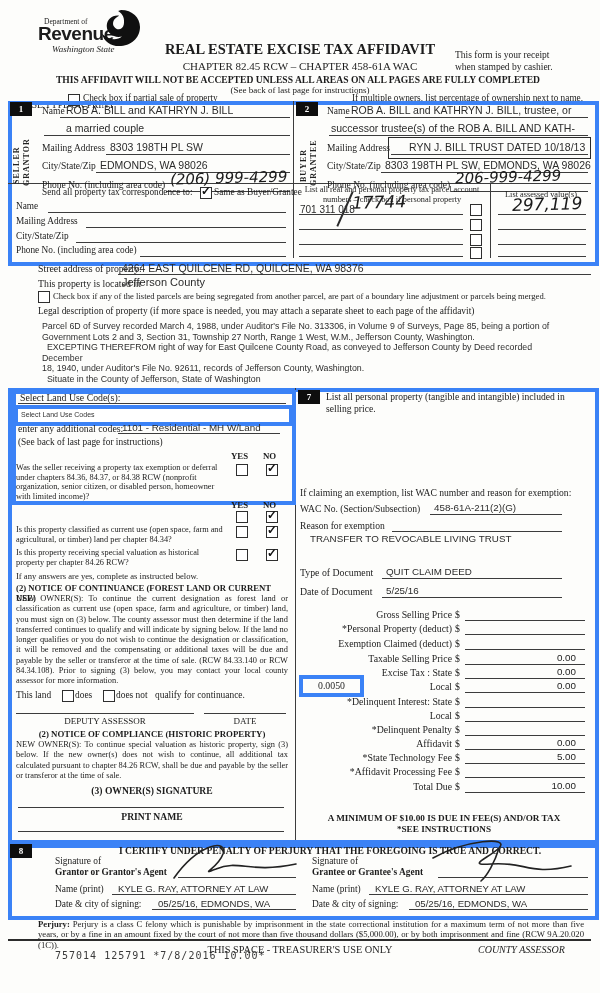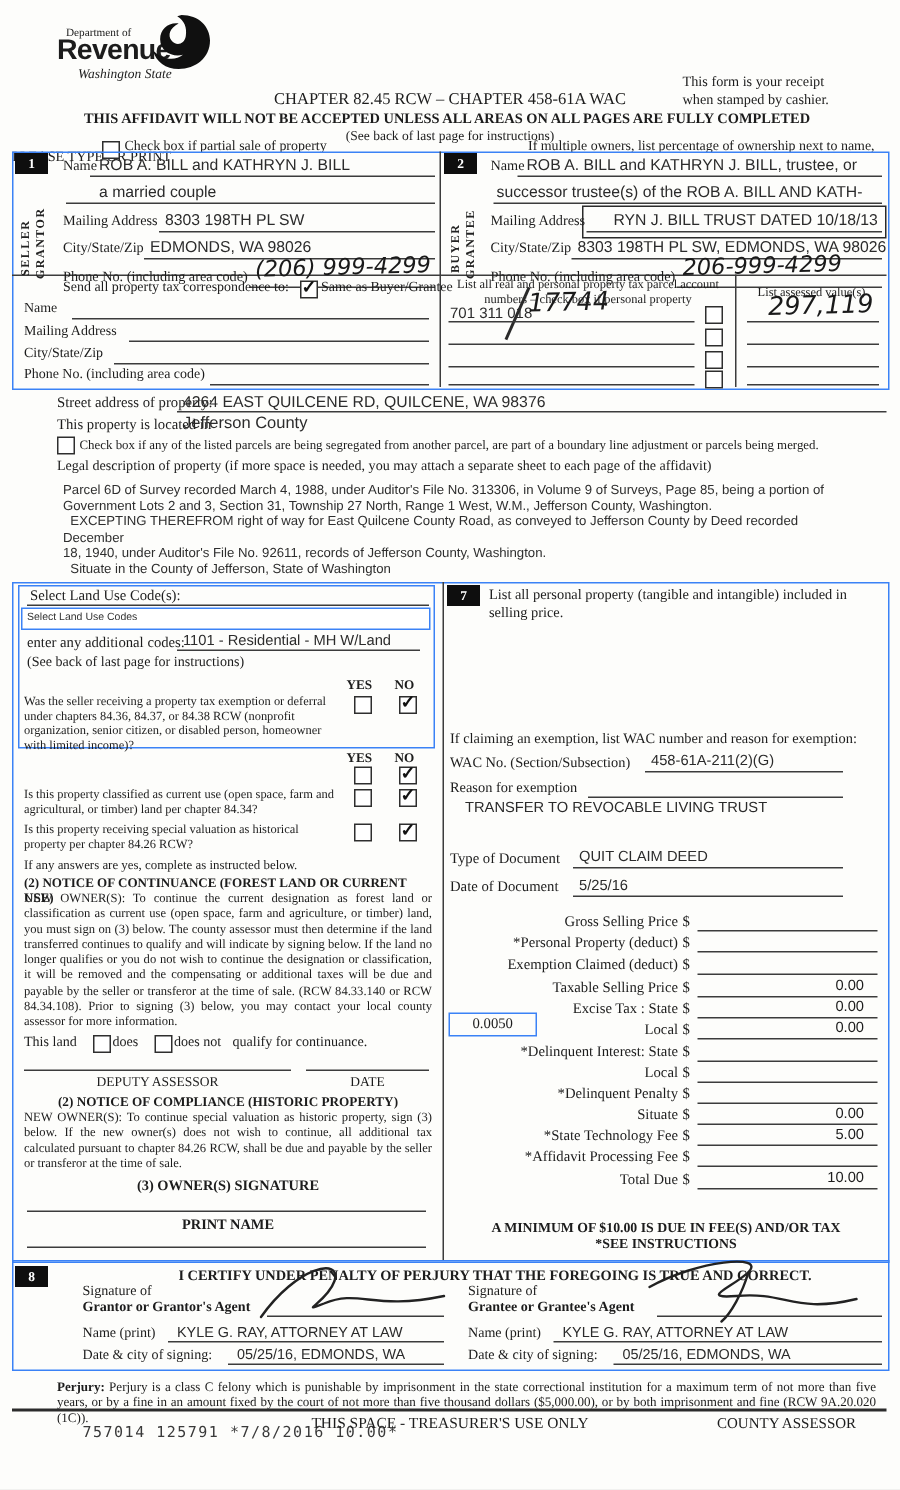--- a/index.html
+++ b/index.html
@@ -8,21 +8,21 @@
   .abs{position:absolute;}
   .serif{font-family:"Liberation Serif",serif;}
   .sans{font-family:"Liberation Sans",sans-serif;}
   .mono{font-family:"DejaVu Sans Mono",monospace;}
   .b{font-weight:bold;}
   .i{font-style:italic;}
   .ctr{text-align:center;}
   .nw{white-space:nowrap;}
   .line{position:absolute;height:0;border-bottom:1px solid #3c3c3c;}
   .vline{position:absolute;width:0;border-left:1px solid #3c3c3c;}
-  .box{position:absolute;border:1px solid #3b82f6;}
+  .box{position:absolute;border:4px solid #3b82f6;}
   .cb{position:absolute;width:10px;height:10px;border:1.3px solid #2e2e2e;background:#fff;}
   .cb.checked::after{content:"\2713";position:absolute;left:0px;top:-4px;font-size:12px;font-weight:bold;color:#111;}
   .chip{position:absolute;width:22px;height:14px;background:#0e0e0e;color:#fff;
         font:bold 9px "Liberation Serif",serif;display:flex;align-items:center;justify-content:center;}
   .vtext{writing-mode:vertical-rl;transform:rotate(180deg);font:bold 8px "Liberation Serif",serif;letter-spacing:1px;color:#222;}
   .typed{font-family:"Liberation Sans",sans-serif;color:#2b2b2b;}
   .hw{font-family:"DejaVu Sans",sans-serif;font-style:italic;color:#1a1a1a;transform:rotate(-1.5deg);}
   .q{font-size:8.3px;line-height:9.6px;width:212px;}
   .para{font-size:8.4px;line-height:10.3px;text-align:justify;width:272px;}
   .mrow{position:absolute;left:300px;width:288px;height:14px;font-size:9.8px;}
@@ -37,20 +37,21 @@
 
 <div class="page">
 
   <div class="abs serif" style="left:44px;top:17px;font-size:7.5px;">Department of</div>
   <div class="abs sans b" style="left:38px;top:23px;font-size:19px;letter-spacing:-0.5px;">Revenue</div>
   <div class="abs serif i" style="left:52px;top:44px;font-size:9px;">Washington State</div>
   <svg class="abs" style="left:100px;top:9px;" width="42" height="38" viewBox="0 0 44 40">
     <path d="M22,1 C34,1 42,9 42,19 C42,31 32,39 20,39 C11,39 4,34 2,26 C8,32 17,34 23,29 C15,31 7,26 7,18 C7,11 13,6 20,7 C14,10 12,15 15,19 C18,23 24,22 25,16 C26,10 24,5 19,2 Z" fill="#101010"></path>
   </svg>
 
+  <div class="abs serif b ctr" style="left:130px;top:41px;width:340px;font-size:14.5px;">REAL ESTATE EXCISE TAX AFFIDAVIT</div>
   <div class="abs serif ctr" style="left:130px;top:60px;width:340px;font-size:11px;">CHAPTER 82.45 RCW – CHAPTER 458-61A WAC</div>
   <div class="abs serif" style="left:455px;top:50px;font-size:9.5px;">This form is your receipt</div>
   <div class="abs serif" style="left:455px;top:62px;font-size:9.5px;">when stamped by cashier.</div>
   <div class="abs serif" style="left:8px;top:62px;font-size:9.5px;margin-top:38px;">PLEASE TYPE OR PRINT</div>
   <div class="abs serif b ctr" style="left:0;top:74px;width:596px;font-size:9.6px;">THIS AFFIDAVIT WILL NOT BE ACCEPTED UNLESS ALL AREAS ON ALL PAGES ARE FULLY COMPLETED</div>
   <div class="abs serif ctr" style="left:0;top:85px;width:600px;font-size:9px;">(See back of last page for instructions)</div>
   <span class="cb" style="left:68px;top:94px;"></span>
   <div class="abs serif" style="left:83px;top:93px;font-size:9.3px;">Check box if partial sale of property</div>
   <div class="abs serif" style="left:352px;top:93px;font-size:9.3px;">If multiple owners, list percentage of ownership next to name,</div>
 
@@ -264,21 +265,21 @@
       <span class="mline"></span>
       <span class="mvalue"></span>
     </div>
   <div class="mrow" style="top:724px;">
       <span class="mlabel serif">*Delinquent Penalty</span>
       <span class="mdollar serif">$</span>
       <span class="mline"></span>
       <span class="mvalue"></span>
     </div>
   <div class="mrow" style="top:738px;">
-      <span class="mlabel serif">Situate</span>
+      <span class="mlabel serif">Affidavit</span>
       <span class="mdollar serif">$</span>
       <span class="mline"></span>
       <span class="mvalue">0.00</span>
     </div>
   <div class="mrow" style="top:752px;">
       <span class="mlabel serif">*State Technology Fee</span>
       <span class="mdollar serif">$</span>
       <span class="mline"></span>
       <span class="mvalue">5.00</span>
     </div>
@@ -327,15 +328,15 @@
   <div class="abs serif" style="left:312px;top:899px;font-size:9.4px;">Date &amp; city of signing:</div>
   <div class="abs typed nw" style="left:415px;top:898px;font-size:9.6px;">05/25/16, EDMONDS, WA</div>
   <div class="line" style="left:409px;top:909px;width:179px;"></div>
 
   <div class="abs serif" style="left:38px;top:919px;width:546px;font-size:8.7px;line-height:10.4px;text-align:justify;">
     <span class="b">Perjury:</span><span> Perjury is a class C felony which is punishable by imprisonment in the state correctional institution for a maximum term of not more than five years, or by a fine in an amount fixed by the court of not more than five thousand dollars ($5,000.00), or by both imprisonment and fine (RCW 9A.20.020 (1C)).</span>
   </div>
   <div class="abs" style="left:8px;top:939px;width:583px;height:2px;background:#2c2c2c;"></div>
   <div class="abs mono nw" style="left:55px;top:950px;font-size:10px;letter-spacing:1px;color:#3a3a3a;">757014 125791 *7/8/2016 10.00*</div>
   <div class="abs serif ctr" style="left:180px;top:944px;width:240px;font-size:10.3px;">THIS SPACE - TREASURER'S USE ONLY</div>
-  <div class="abs serif nw" style="left:478px;top:944px;font-size:10px;">COUNTY ASSESSOR</div>
+  <div class="abs serif nw" style="left:478px;top:944px;font-size:10px;font-style:italic;">COUNTY ASSESSOR</div>
 
 </div>
 
 </body></html>

